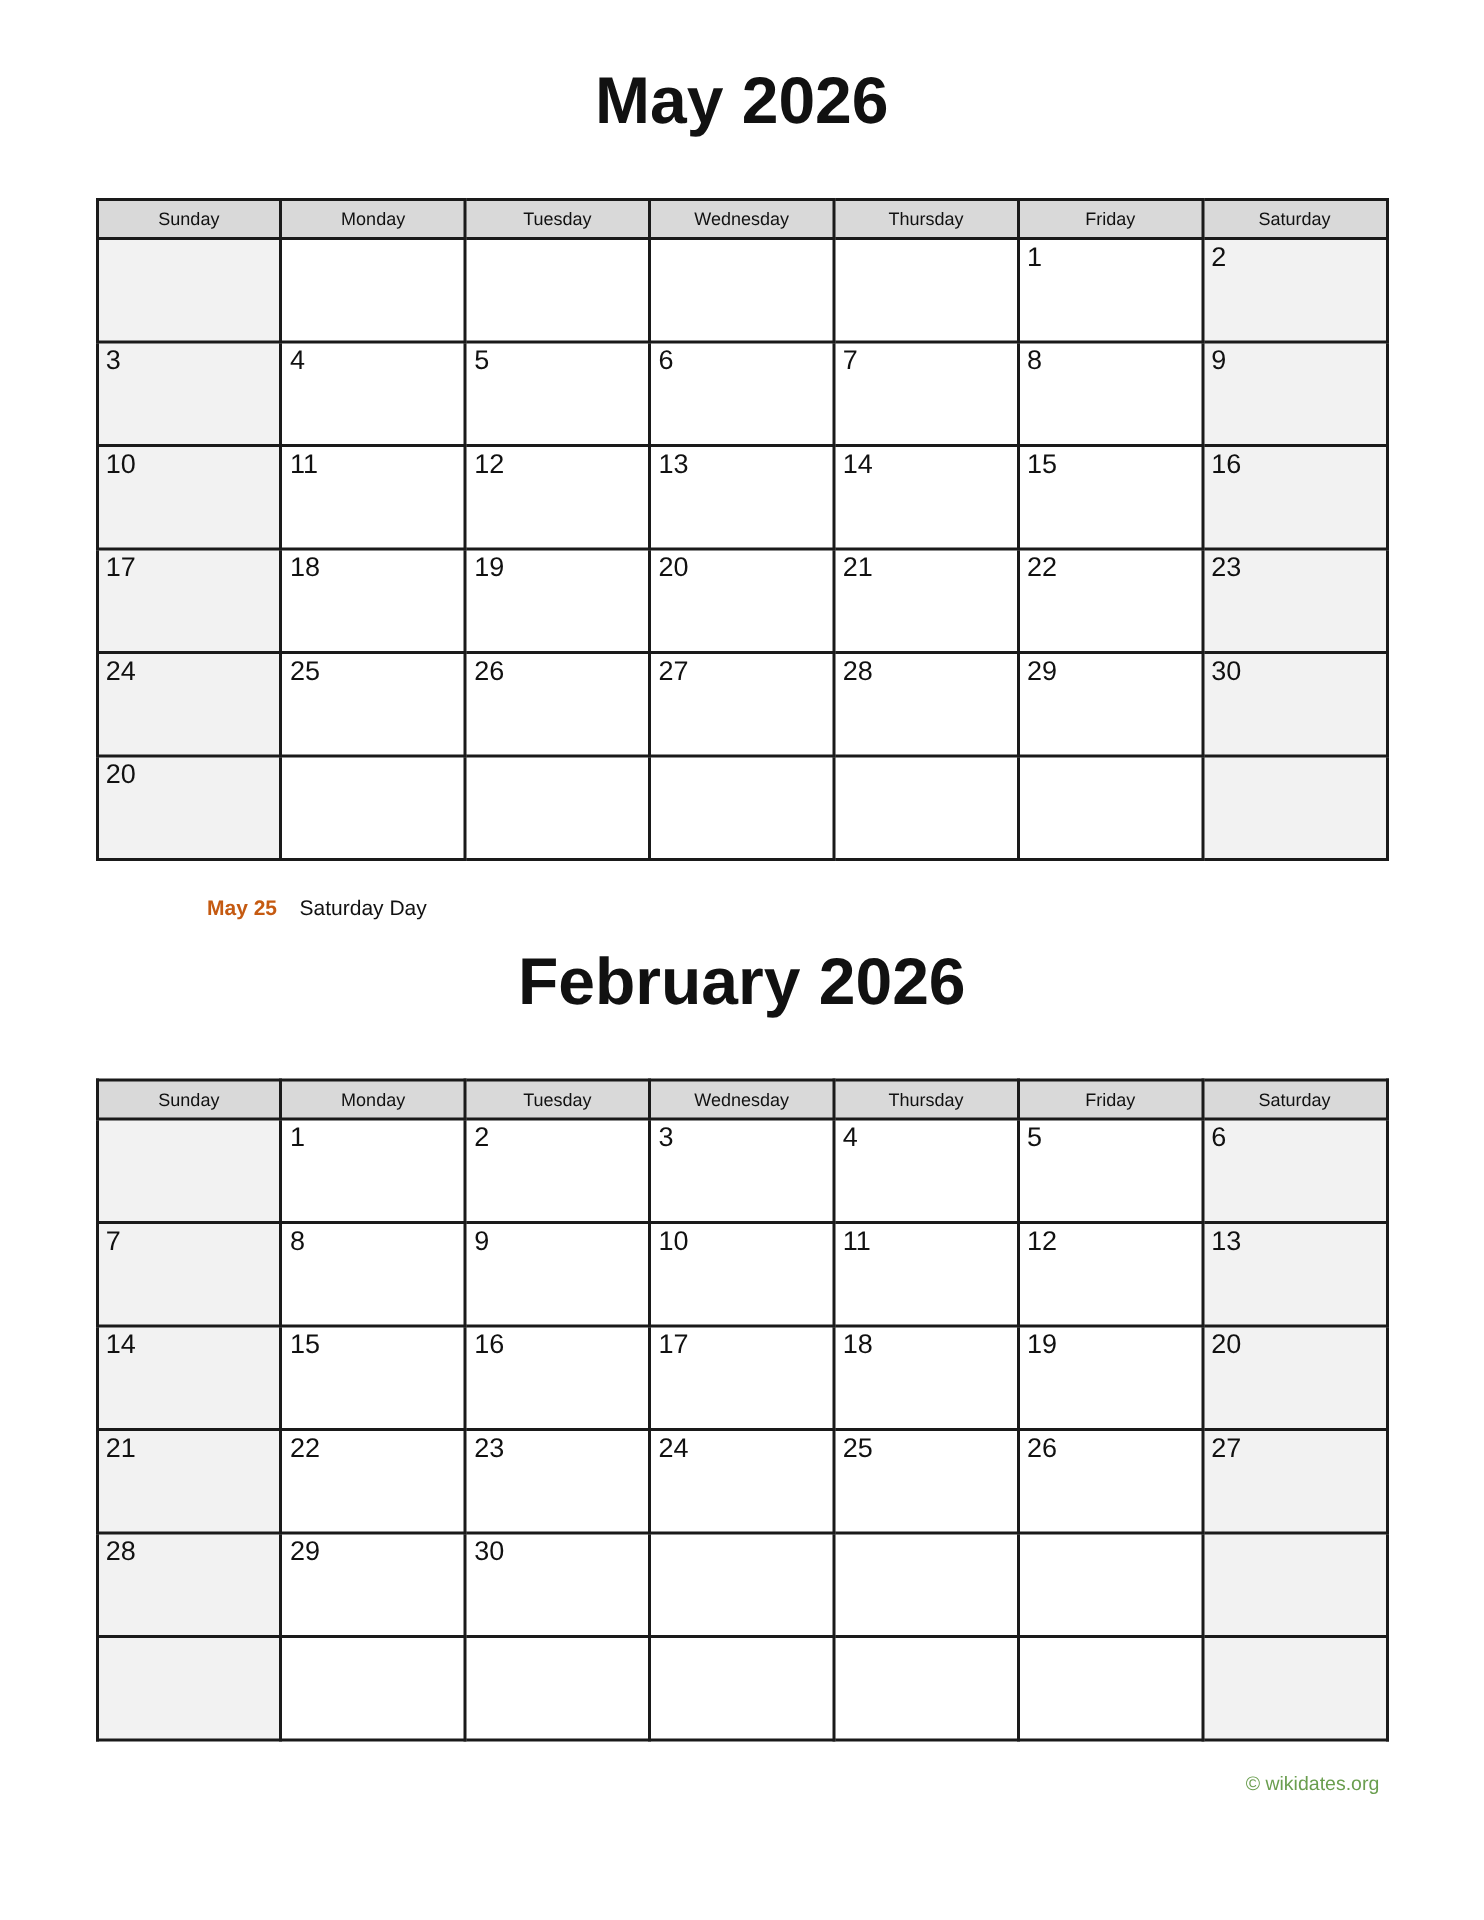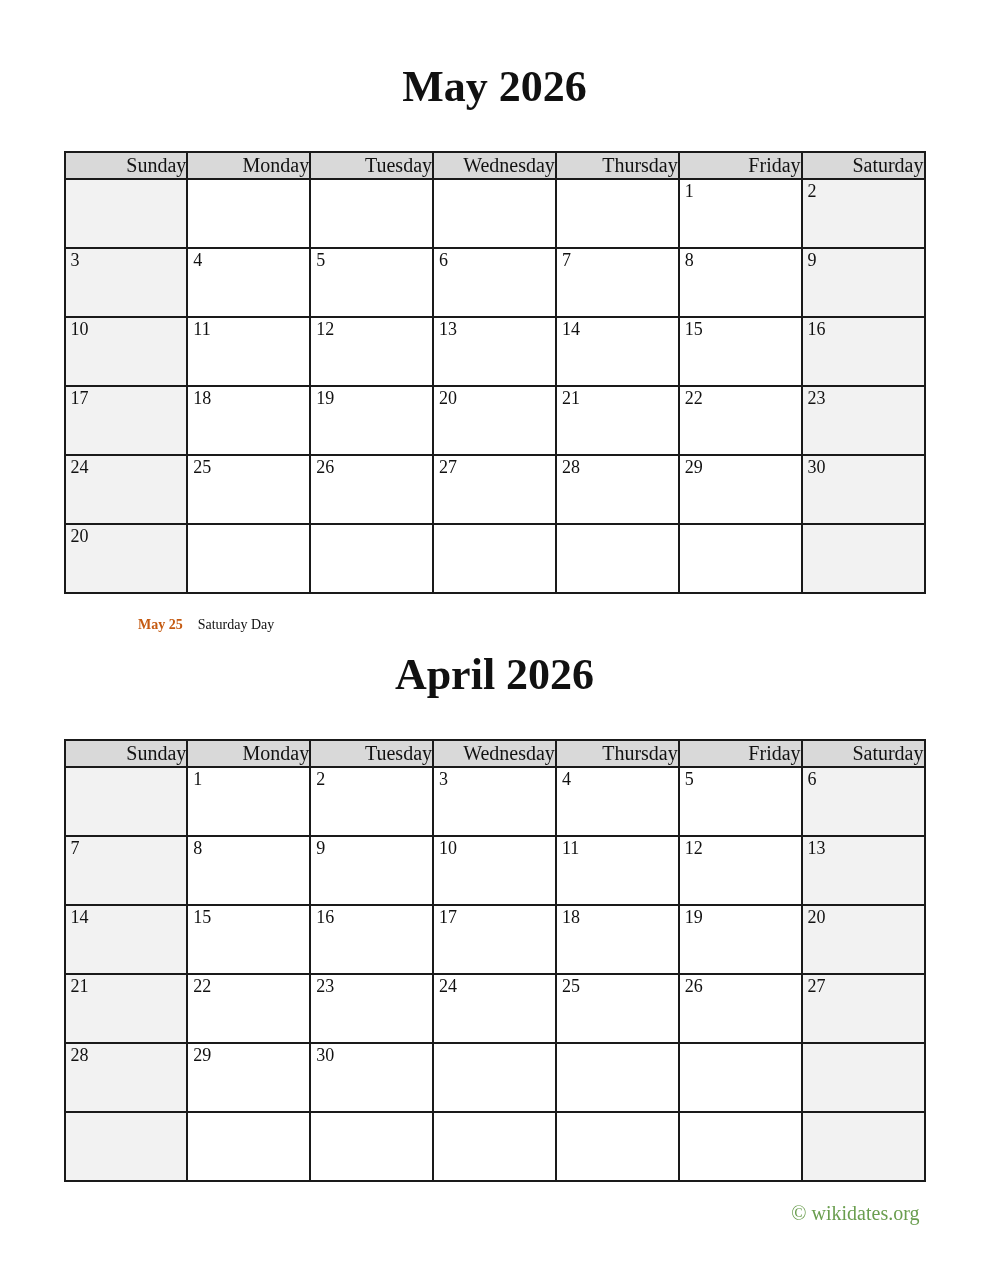--- a/index.html
+++ b/index.html
@@ -5,47 +5,47 @@
   html, body {
     margin: 0;
     padding: 0;
     background: #ffffff;
   }
   .page {
     width: 989px;
     height: 1280px;
     box-sizing: border-box;
     background: var(--page-bg, #ffffff);
-    font-family: Liberation Serif, serif;
-    color: var(--text, #111111);
-    padding-top: 58px;
+    font-family: Liberation Sans, sans-serif;
+    color: var(--text, #111111);
+    padding-top: 39px;
     overflow: hidden;
   }
   .month-title {
     text-align: center;
     font-size: 44px;
     line-height: 57px;
     font-weight: 600;
     margin: 0 0 36px 0;
     color: var(--text, #111111);
   }
   .cal-table {
     width: 862px;
     margin: 0 auto;
     border-collapse: collapse;
     table-layout: fixed;
     border: 2px solid var(--border, #1a1a1a);
   }
   .cal-table th {
     background: var(--header-bg, #d9d9d9);
     font-weight: 400;
-    font-size: 20px;
+    font-size: 12px;
     height: 22px;
     padding: 1px 0;
-    text-align: right;
+    text-align: center;
     border: 2px solid var(--border, #1a1a1a);
     color: var(--text, #111111);
   }
   .cal-table td {
     height: 66px;
     border: 2px solid var(--border, #1a1a1a);
     vertical-align: top;
     text-align: left;
     padding: 1px 0 0 5px;
     font-size: 18px;
@@ -68,21 +68,21 @@
   }
   .holiday-name {
     color: var(--text, #111111);
   }
   .footer {
     width: 862px;
     margin: 20px auto 0;
     box-sizing: border-box;
     padding-right: 6px;
     text-align: right;
-    font-size: 20px;
+    font-size: 13px;
     color: var(--footer-green, #6a9e4f);
   }
 </style>
 </head>
 <body>
 
 <div class="page">
 
   <h1 class="month-title">May 2026</h1>
 
@@ -153,21 +153,21 @@
           <td></td>
           <td class="weekend"></td>
         </tr>
       </tbody>
   </table>
 
   <div class="holiday-note">
     <span class="holiday-date">May 25</span><span class="holiday-name">Saturday Day</span>
   </div>
 
-  <h1 class="month-title">April 2026</h1>
+  <h1 class="month-title">February 2026</h1>
 
   <table class="cal-table">
     <thead>
       <tr>
           <th>Sunday</th>
           <th>Monday</th>
           <th>Tuesday</th>
           <th>Wednesday</th>
           <th>Thursday</th>
           <th>Friday</th>

